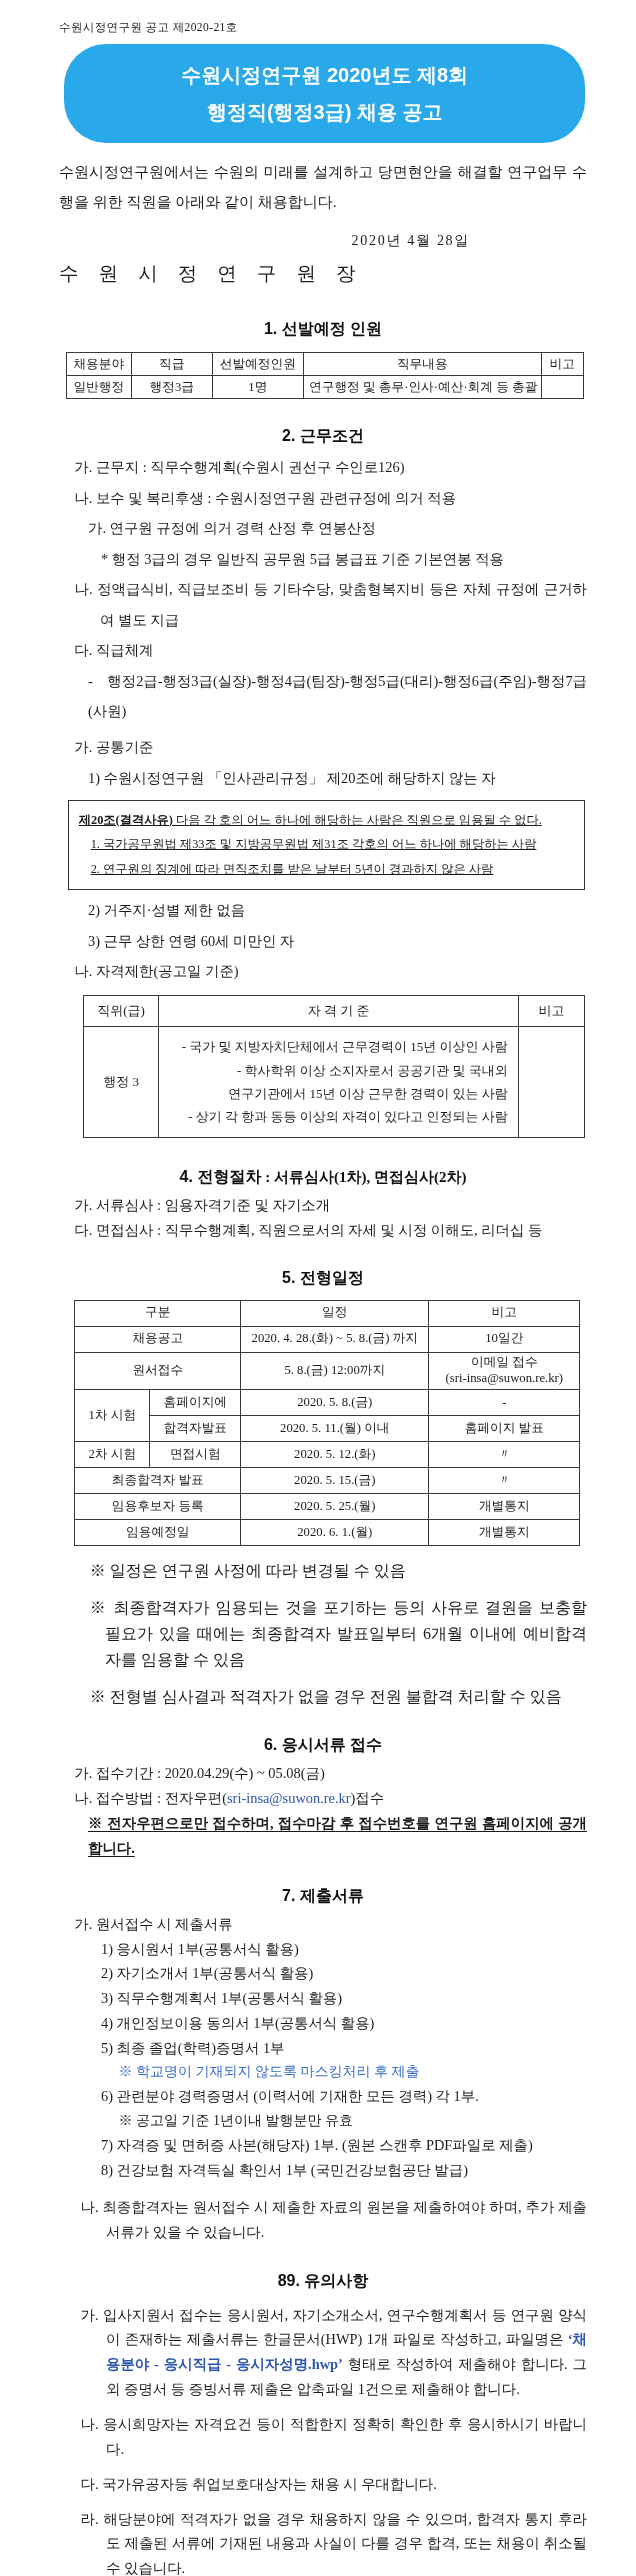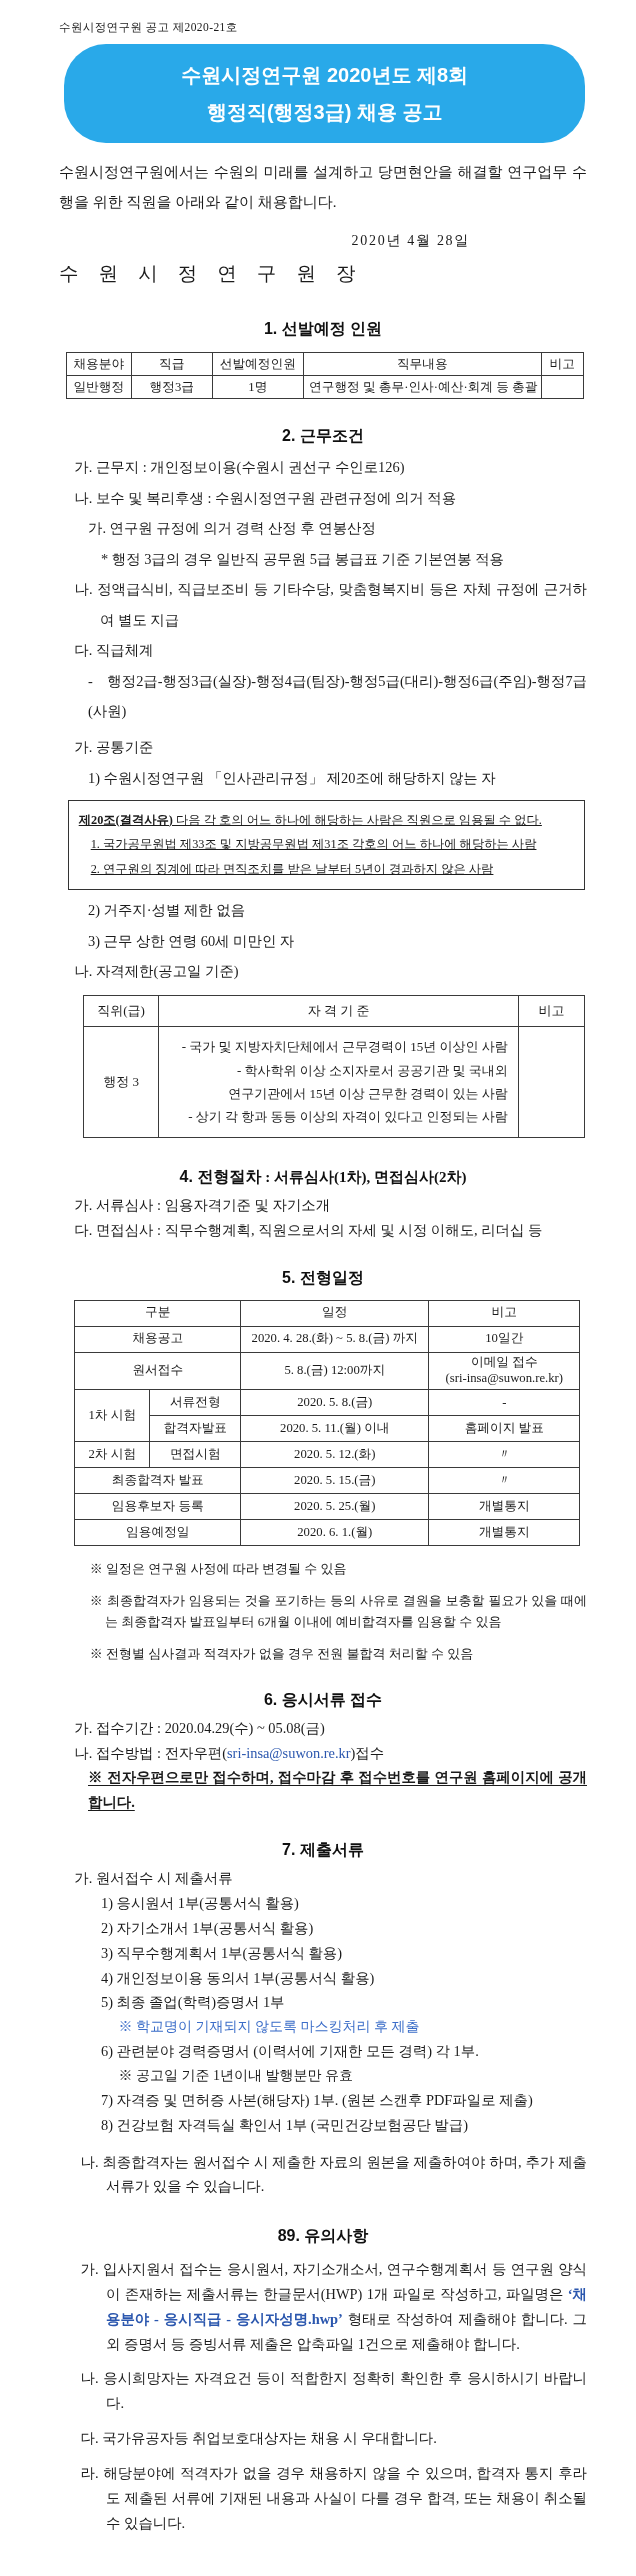--- a/index.html
+++ b/index.html
@@ -43,21 +43,21 @@
   .t2 .hdr{height:30.5px}
   .t2 .crit{text-align:right;padding:8.5px 10.2px;line-height:1.8}
   .crit-item{padding-left:12px;text-indent:-12px}
   .t3{margin:10.2px 0 0 15.3px;width:506px}
   .t3 td{height:26px;line-height:1.25}
   .box20{
     border:1.3px solid #333;margin:6.8px 1.7px 0 8.5px;padding:6.8px 10.2px 7.6px;
     font-size:12.3px;line-height:2.0;text-decoration:underline;
   }
   .box20 .b-item{padding-left:24px;text-indent:-12px}
-  .note{font-size:13px;line-height:1.62;padding-left:46px;text-indent:-15.3px;text-align:justify}
+  .note{font-size:16px;line-height:1.62;padding-left:46px;text-indent:-15.3px;text-align:justify}
   .note-sec5{margin-top:11px}
   .blue{color:var(--note-blue)}
   .link{color:var(--link-blue)}
   .filelink{color:var(--link-blue);font-weight:bold}
   .ul{text-decoration:underline;text-underline-offset:3.4px}
   .b{font-weight:bold}
   .s7-item{padding-left:42px}
   .s7-note{padding-left:73px;text-indent:-13.6px;font-size:14px}
   .para{margin-top:10.2px;padding-left:47px;text-indent:-25.4px;font-size:14.4px;line-height:1.72;text-align:justify}
   .mt6{margin-top:5.1px}
@@ -100,21 +100,21 @@
       <td>일반행정</td>
       <td>행정3급</td>
       <td>1명</td>
       <td class="t1-duty">연구행정 및 총무·인사·예산·회계 등 총괄</td>
       <td></td>
     </tr>
   </tbody>
     </table>
 
   <h2 class="sec" style="margin-top:27px">2. 근무조건</h2>
-  <div class="line l1 mt6">가. 근무지 : 개인정보이용(수원시 권선구 수인로126)</div>
+  <div class="line l1 mt6">가. 근무지 : 직무수행계획(수원시 권선구 수인로126)</div>
   <div class="line l1">나. 보수 및 복리후생 : 수원시정연구원 관련규정에 의거 적용</div>
   <div class="line l2">가. 연구원 규정에 의거 경력 산정 후 연봉산정</div>
   <div class="line l3">* 행정 3급의 경우 일반직 공무원 5급 봉급표 기준 기본연봉 적용</div>
   <div class="line hang">나. 정액급식비, 직급보조비 등 기타수당, 맞춤형복지비 등은 자체 규정에 근거하여 별도 지급</div>
   <div class="line l1">다. 직급체계</div>
   <div class="line l2">- 행정2급-행정3급(실장)-행정4급(팀장)-행정5급(대리)-행정6급(주임)-행정7급(사원)</div>
 
   <div class="line l1 mt6">가. 공통기준</div>
   <div class="line l2">1) 수원시정연구원 「인사관리규정」 제20조에 해당하지 않는 자</div>
   <div class="box20">
@@ -177,21 +177,21 @@
     <tr>
       <td colspan="2">원서접수</td>
       <td>5. 8.(금) 12:00까지</td>
       <td>
         <div>이메일 접수</div>
         <div>(sri-insa@suwon.re.kr)</div>
       </td>
     </tr>
     <tr>
       <td rowspan="2">1차 시험</td>
-      <td>서류전형</td>
+      <td>홈페이지에</td>
       <td>2020. 5. 8.(금)</td>
       <td>-</td>
     </tr>
     <tr>
       <td>합격자발표</td>
       <td>2020. 5. 11.(월) 이내</td>
       <td>홈페이지 발표</td>
     </tr>
     <tr>
       <td>2차 시험</td>

